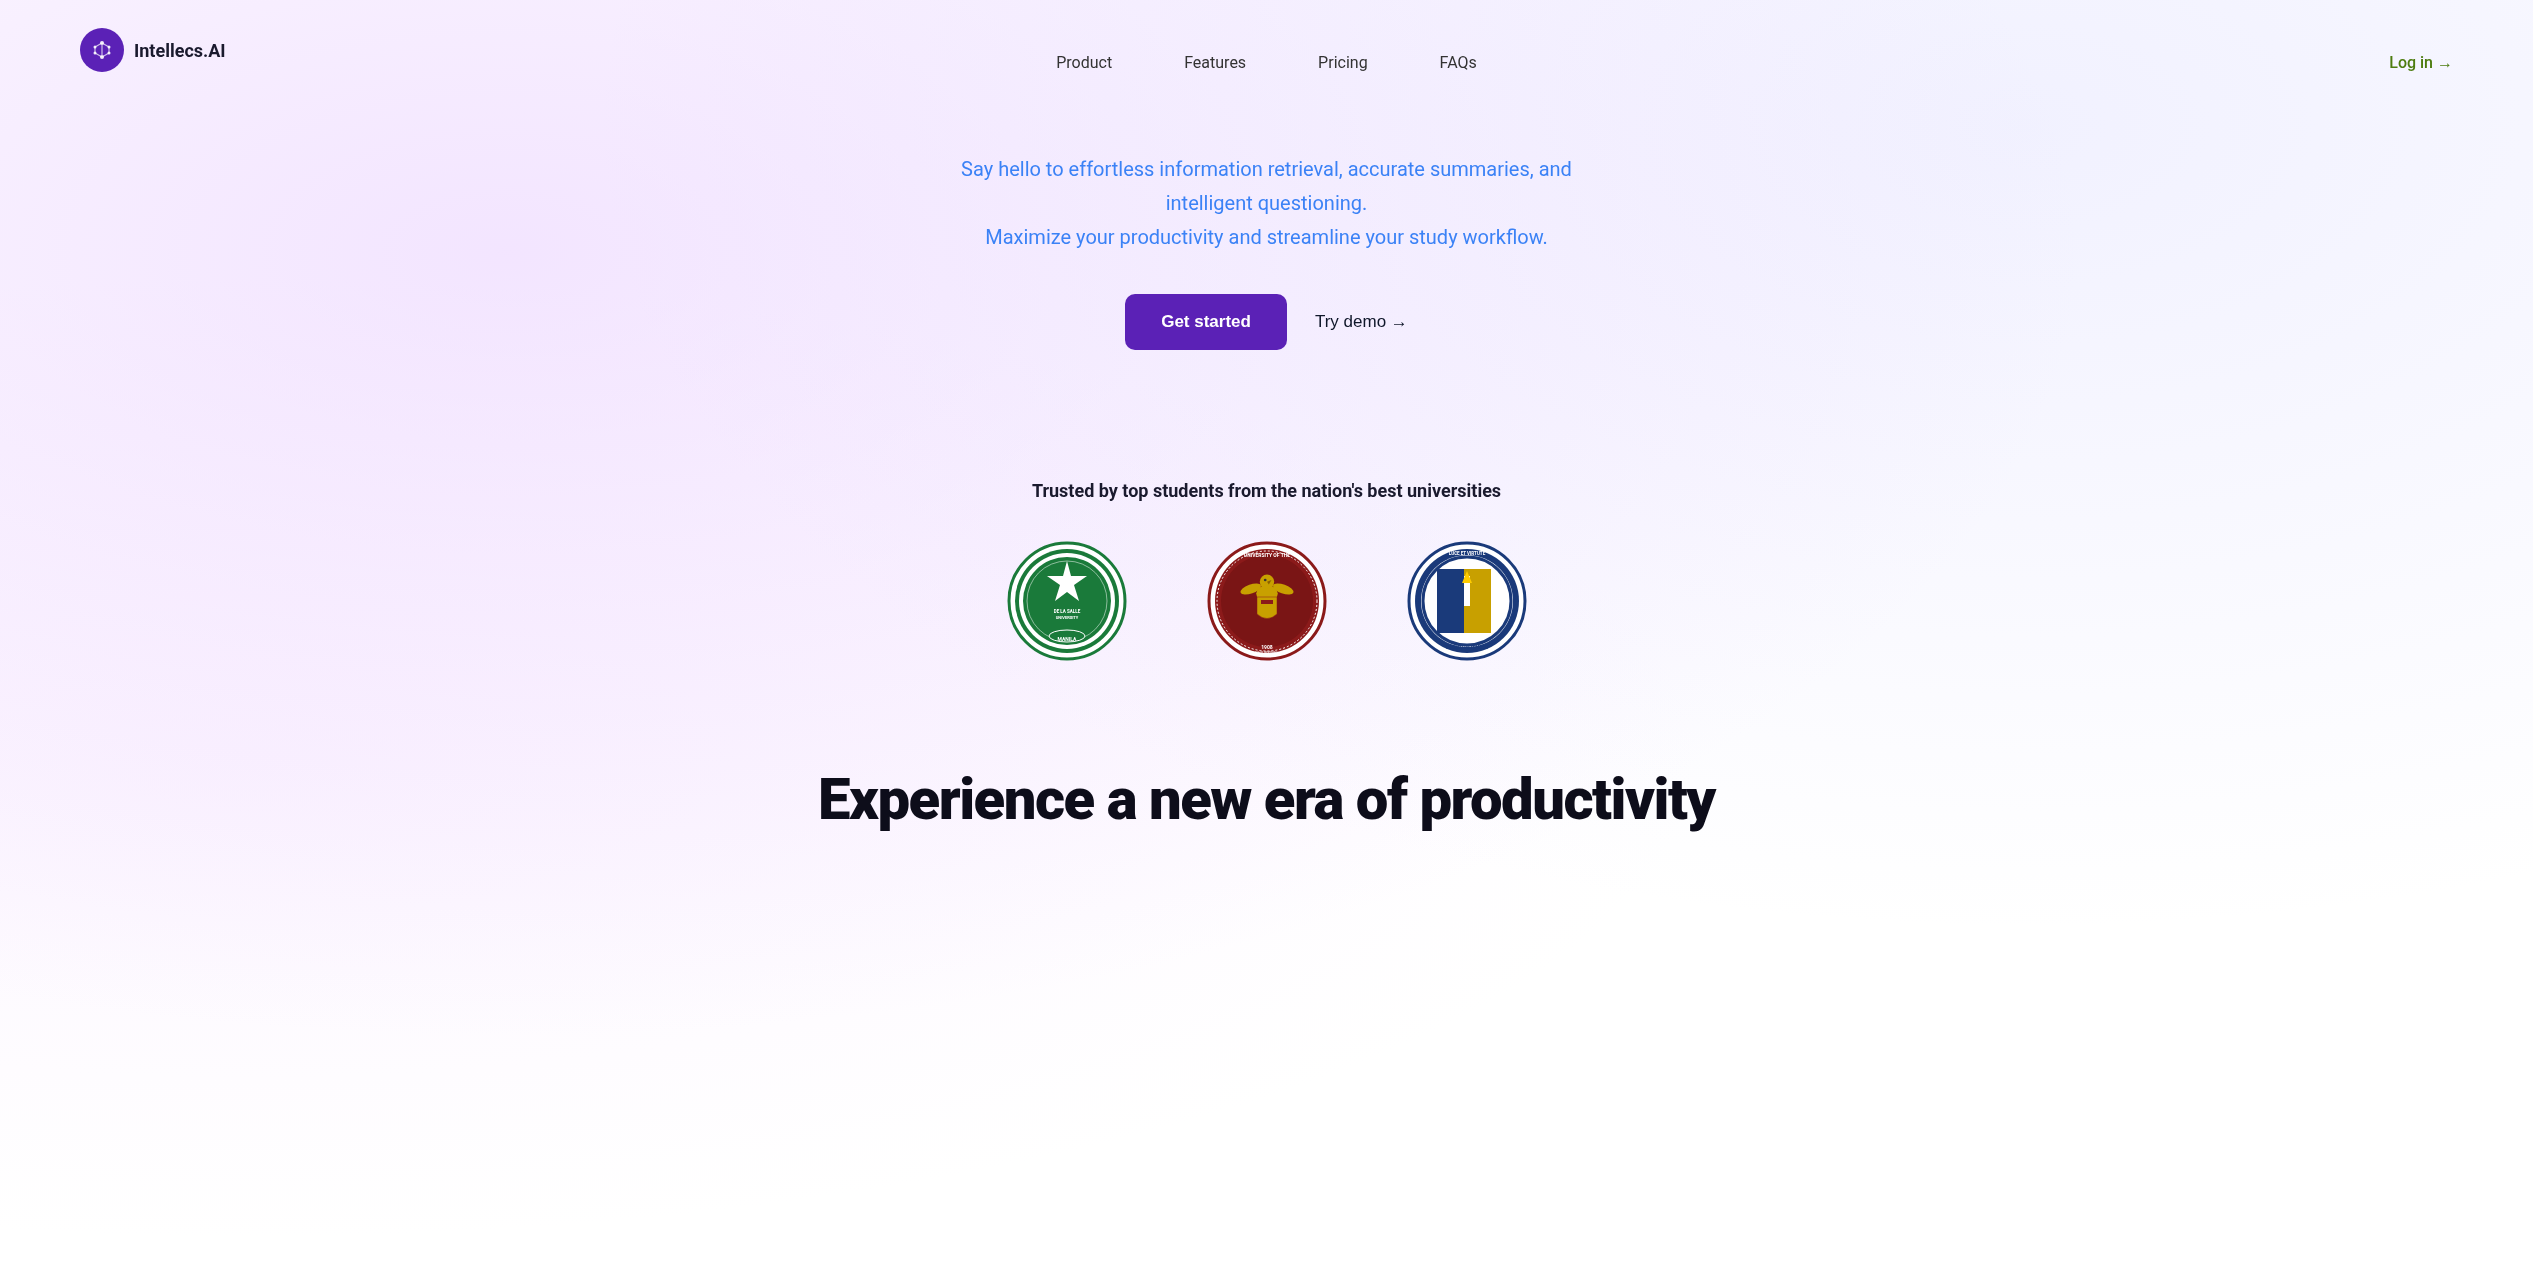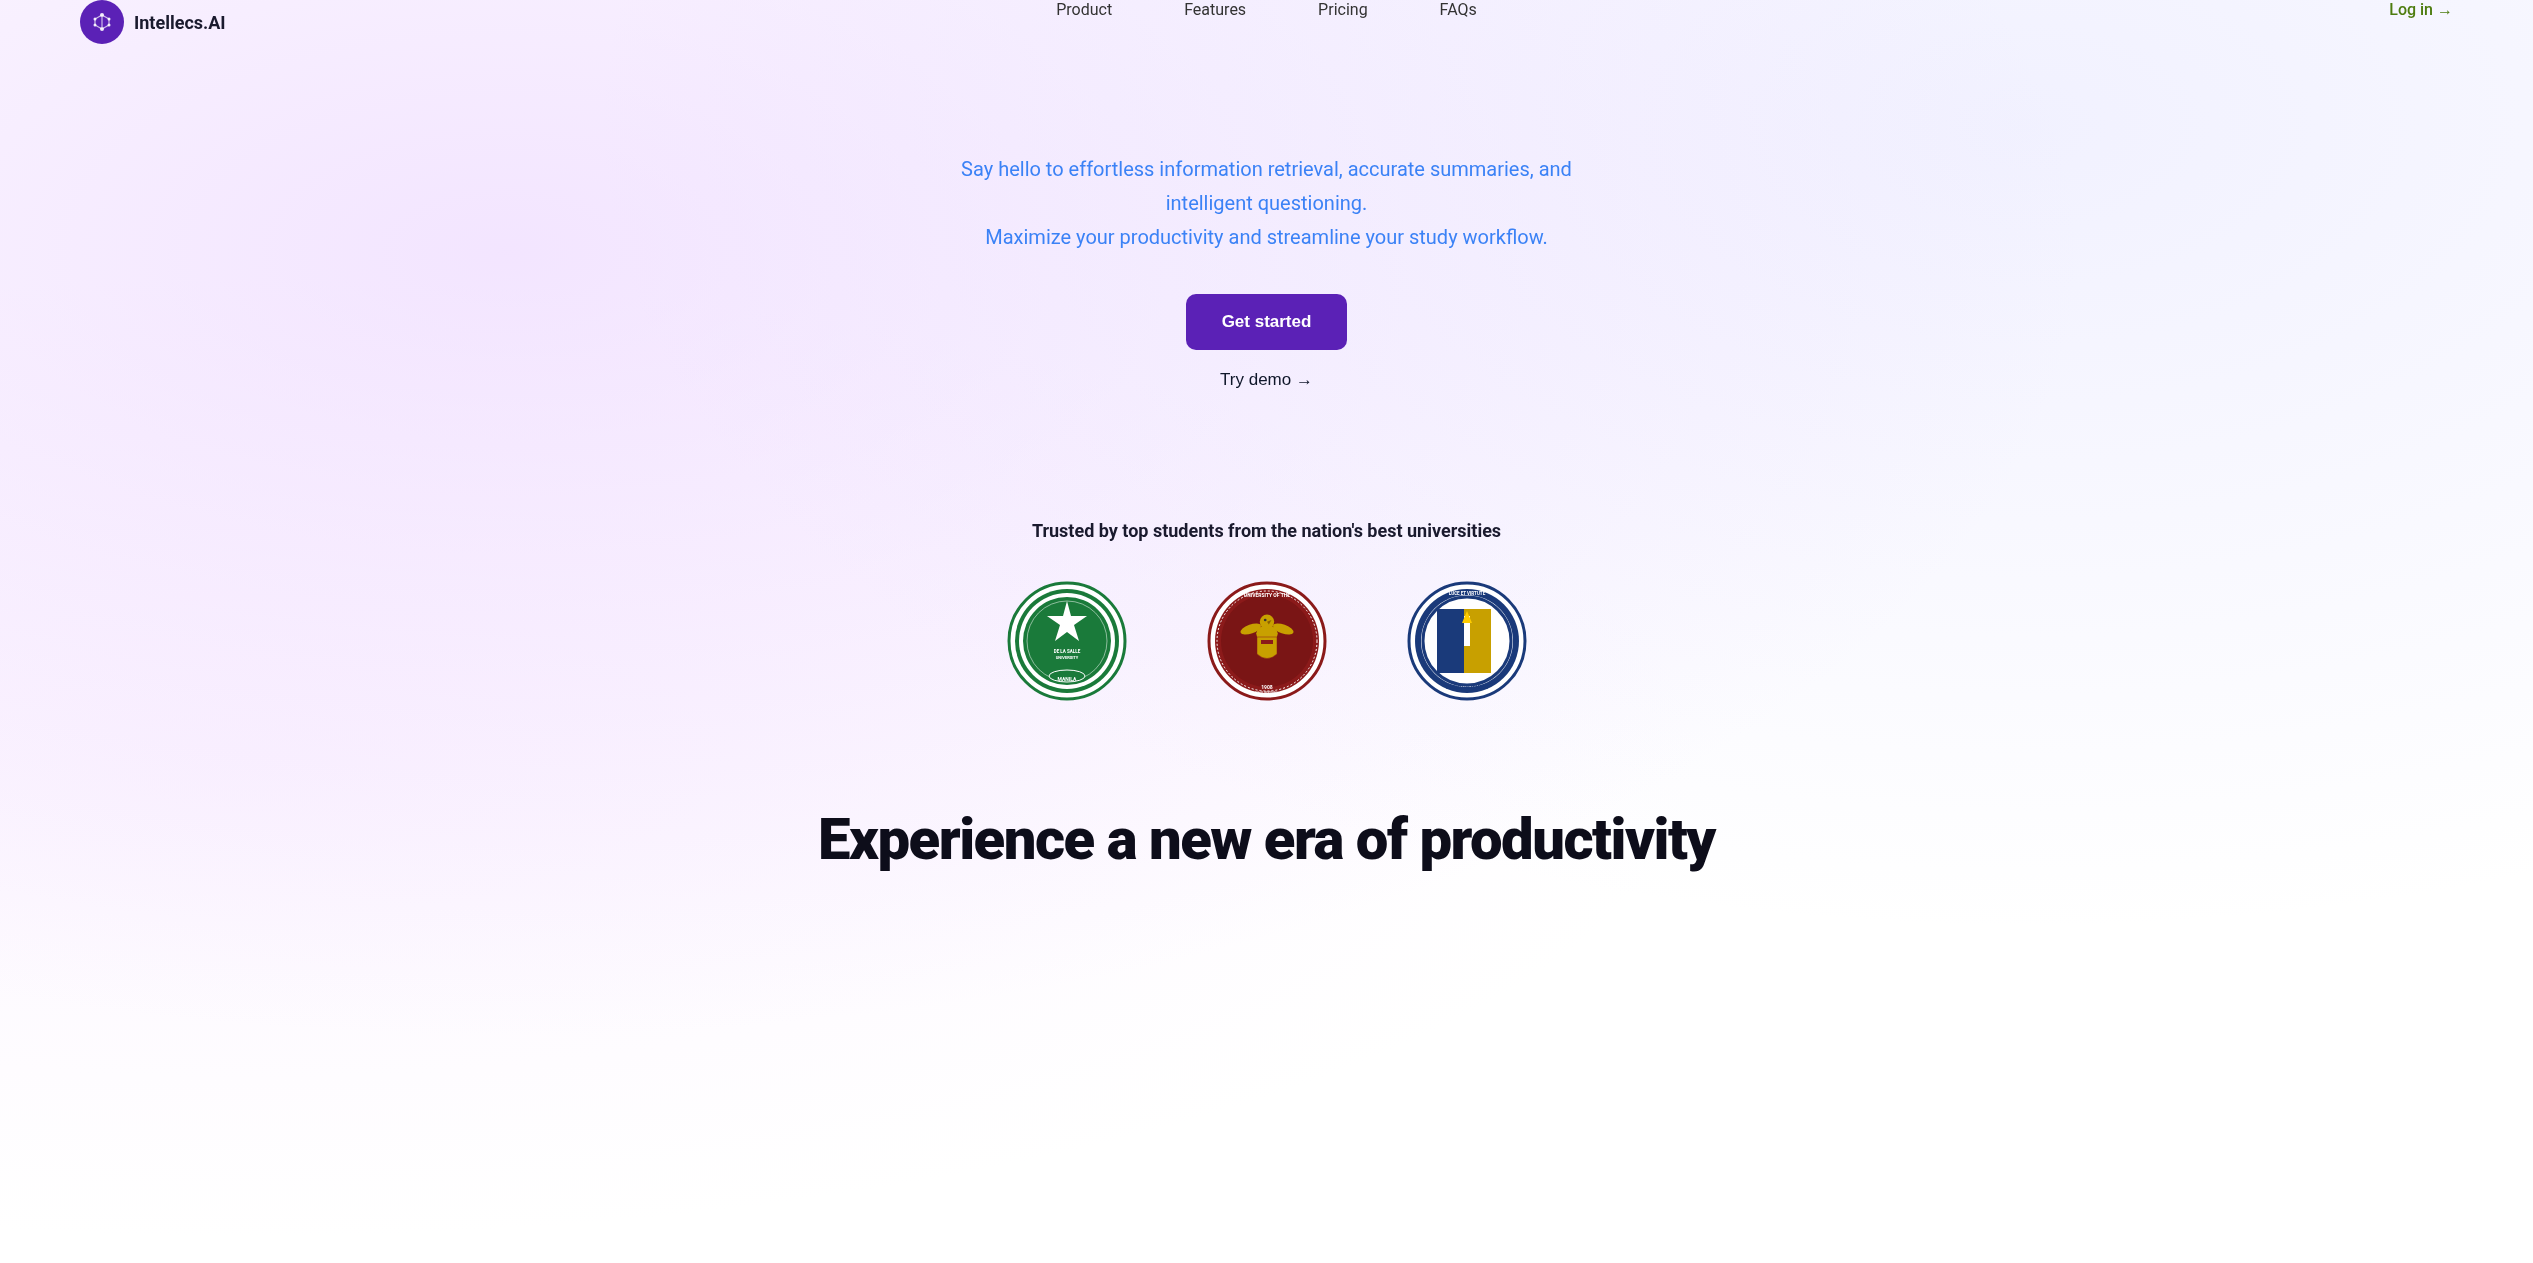--- a/index.html
+++ b/index.html
@@ -29,21 +29,21 @@
     }
 
     .page-wrapper {
       position: relative;
       z-index: 1;
     }
 
     
     nav {
       display: flex;
-      align-items: flex-start;
+      align-items: flex-end;
       justify-content: space-between;
       padding: 0 80px;
       height: 72px;
     }
 
     .logo-area {
       display: flex;
       align-items: center;
       gap: 10px;
       cursor: pointer;
@@ -108,23 +108,22 @@
       color: #3b82f6;
       line-height: 1.7;
       max-width: 700px;
       margin: 0 auto 40px;
     }
 
     .hero-buttons {
       display: flex;
       align-items: center;
       justify-content: center;
-      gap: 20px;
+      gap: 28px;
       margin-bottom: 70px;
-      flex-direction: column;
     }
 
     .btn-primary {
       background: #5b21b6;
       color: white;
       border: none;
       padding: 18px 36px;
       font-size: 17px;
       font-weight: 600;
       border-radius: 10px;

